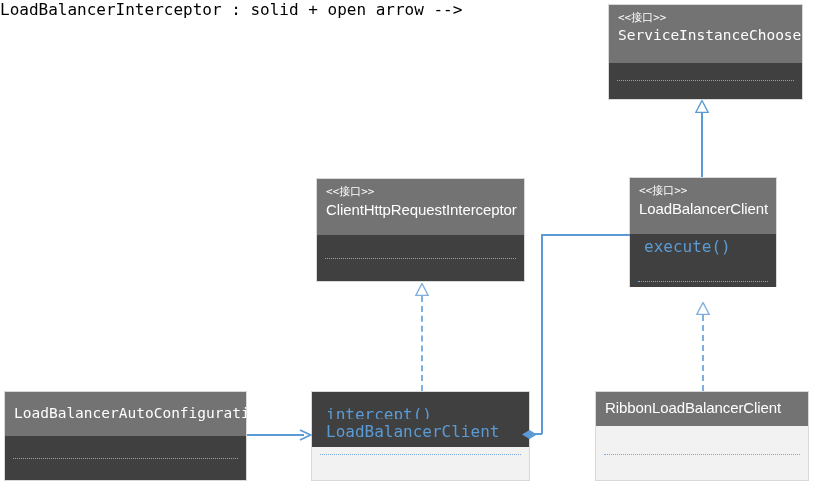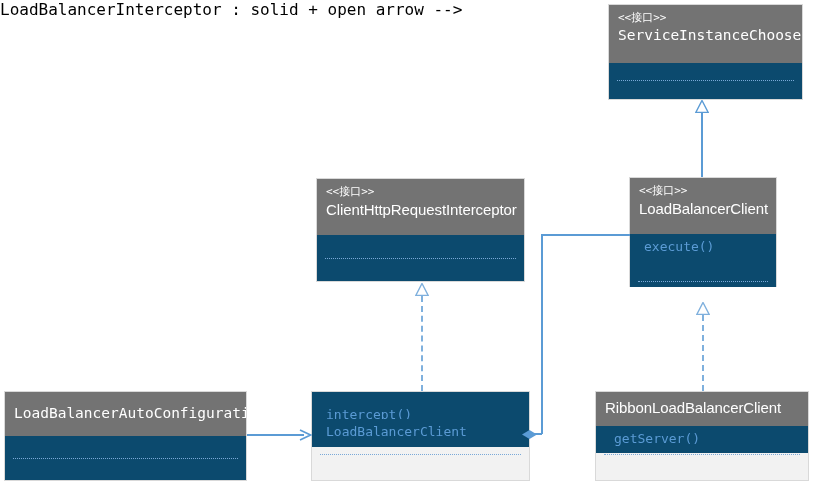--- a/index.html
+++ b/index.html
@@ -50,25 +50,25 @@
     font-size: 15px;
     letter-spacing: -0.1px;
   }
   .cls-name.mono {
     font-family: "DejaVu Sans Mono", monospace;
     font-size: 14.5px;
   }
 
   .uml-compartment {
     box-sizing: border-box;
-    background: #0c4a6e;
+    background: #404040;
     padding: 3px 10px 3px 14px;
     color: #5b9bd5;
     font-family: "DejaVu Sans Mono", monospace;
-    font-size: 13px;
+    font-size: 16px;
     line-height: 21px;
     white-space: nowrap;
     overflow: hidden;
   }
   .uml-compartment.empty {
     padding: 0;
   }
   .sep {
     position: absolute;
     left: 8px;
@@ -170,23 +170,20 @@
     <div class="uml-compartment" style="height:28px; padding-top:2px;">
       <div>LoadBalancerClient</div>
     </div>
   </div>
 
   
   <div class="uml-box" style="left:595px; top:391px; width:214px; height:90px;">
     <div class="uml-header" style="height:34px; ">
       <div class="cls-name sans">RibbonLoadBalancerClient</div>
     </div>
-    <div class="uml-compartment" style="height:27px; padding-top:2px; padding-left:18px;">
-      <div>getServer()</div>
-    </div>
     <div class="sep" style="top:62px;"></div>
   </div>
 
   
 
   
   <div class="line vline" style="left:701px; top:112px; height:65px;"></div>
   <div class="tri-up-outline" style="left:695px; top:100px;">
     <svg width="14" height="13" viewBox="0 0 14 13">
       <polygon points="7,0.5 13.2,12.5 0.8,12.5" fill="#ffffff" stroke="#5b9bd5" stroke-width="1.4"></polygon>

